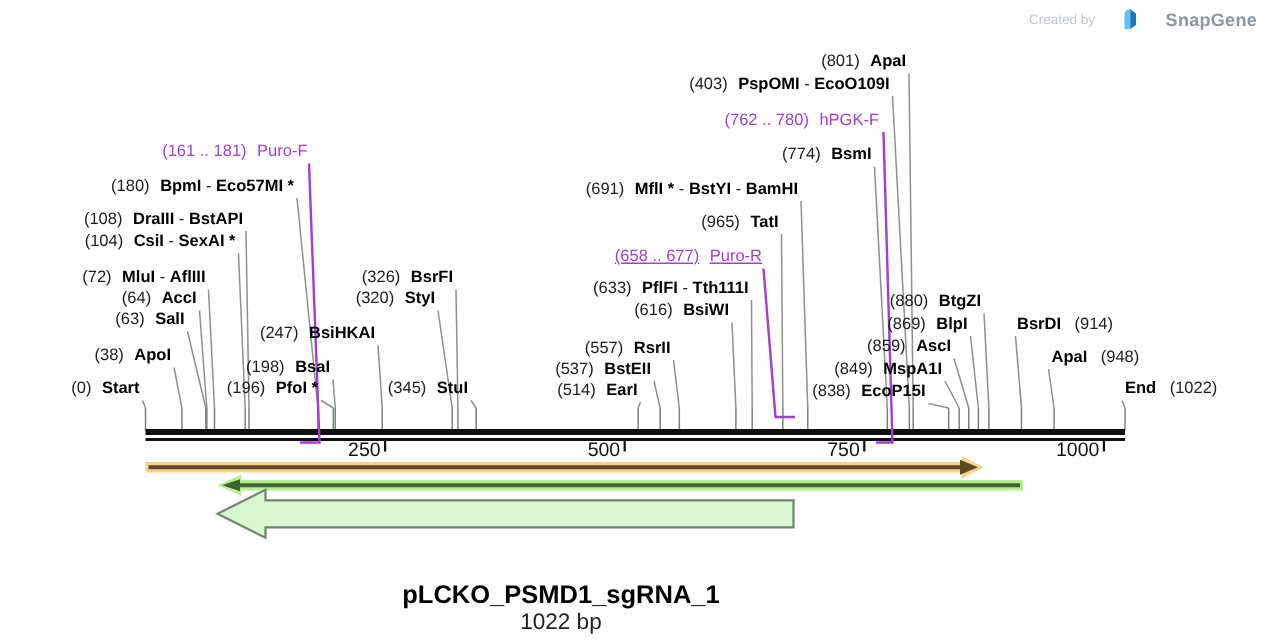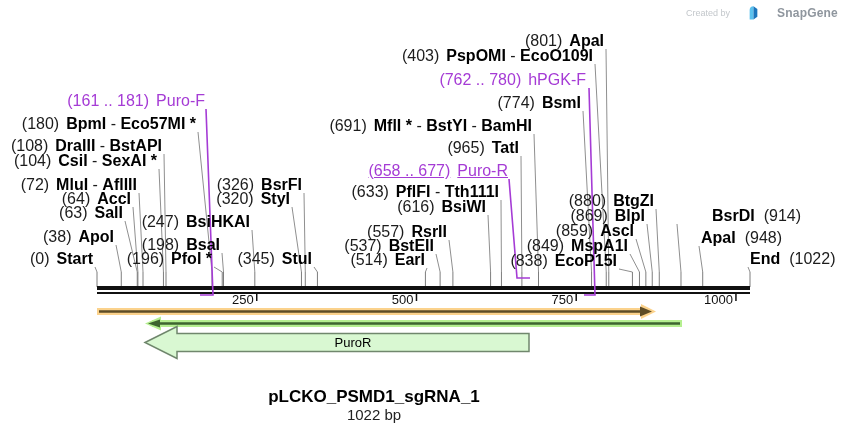--- a/index.html
+++ b/index.html
@@ -1,21 +1,21 @@
 <!DOCTYPE html>
 <html><head>
 <meta charset="utf-8">
 <style>
   html,body{margin:0;padding:0;background:#fff;}
   .canvas{
     position:relative;width:848px;height:429px;background:#ffffff;
     font-family:"Liberation Sans",sans-serif;overflow:hidden;
   }
   #map-svg{position:absolute;left:0;top:0;}
-  .lbl{position:absolute;white-space:nowrap;font-size:16px;line-height:14px;color:#1c1c1c;}
+  .lbl{position:absolute;white-space:nowrap;font-size:11px;line-height:14px;color:#1c1c1c;}
   .lbl .pos{font-weight:normal;color:#1c1c1c;}
   .lbl .pos.gapR{margin-right:7px;}
   .lbl .pos.gapL{margin-left:9px;}
   .lbl .nm{font-weight:bold;color:#000;}
   .lbl .nm.ital{}
   .lbl .sep{font-weight:normal;color:#1c1c1c;}
   .primer{color:var(--primer);}
   .primer .pos{color:var(--primer);}
   .primer .nm{font-weight:normal;color:var(--primer);}
   .feature-label{
@@ -147,29 +147,28 @@
       <div class="lbl" style="top: 239px; right: 414px;"><span class="pos gapR">(537)</span><span class="nm">BstEII</span></div>
       <div class="lbl" style="top: 253px; right: 423px;"><span class="pos gapR">(514)</span><span class="nm">EarI</span></div>
       <div class="lbl" style="top: 34px; right: 244px;"><span class="pos gapR">(801)</span><span class="nm">ApaI</span></div>
       <div class="lbl" style="top: 49px; right: 255px;"><span class="pos gapR">(403)</span><span class="nm">PspOMI</span><span class="sep"> - </span><span class="nm">EcoO109I</span></div>
       <div class="lbl" style="top: 96px; right: 267px;"><span class="pos gapR">(774)</span><span class="nm">BsmI</span></div>
       <div class="lbl" style="top: 194px; right: 194px;"><span class="pos gapR">(880)</span><span class="nm">BtgZI</span></div>
       <div class="lbl" style="top: 209px; right: 203px;"><span class="pos gapR">(869)</span><span class="nm">BlpI</span></div>
       <div class="lbl" style="top: 224px; right: 214px;"><span class="pos gapR">(859)</span><span class="nm">AscI</span></div>
       <div class="lbl" style="top: 239px; right: 220px;"><span class="pos gapR">(849)</span><span class="nm">MspA1I</span></div>
       <div class="lbl" style="top: 254px; right: 231px;"><span class="pos gapR">(838)</span><span class="nm">EcoP15I</span></div>
-      <div class="lbl" style="top: 209px; left: 712px;"><span class="nm">BsrDI</span><span class="pos gapL">(914)</span></div>
+      <div class="lbl" style="top: 209px; left: 678px;"><span class="nm">BsrDI</span><span class="pos gapL">(914)</span></div>
       <div class="lbl" style="top: 231px; left: 701px;"><span class="nm">ApaI</span><span class="pos gapL">(948)</span></div>
       <div class="lbl" style="top: 252px; left: 750px;"><span class="nm ital">End</span><span class="pos gapL">(1022)</span></div>
       <div class="lbl primer" style="top: 94px; right: 643px;"><span class="pos gapR">(161 .. 181)</span><span class="nm">Puro-F</span></div>
       <div class="lbl primer" style="top: 164px; right: 340px; text-decoration: underline;"><span class="pos gapR">(658 .. 677)</span><span class="nm">Puro-R</span></div>
       <div class="lbl primer" style="top: 73px; right: 262px;"><span class="pos gapR">(762 .. 780)</span><span class="nm">hPGK-F</span></div>
     </div>
 
-  <div class="feature-label" id="puror-label" style="left: 177px; width: 352px; top: 335px;">PuroR</div>
 
   <div class="header">
     <span class="created-by">Created by</span>
     <svg width="11" height="15" viewBox="0 0 20 27">
       <path id="logo-left" d="M3,26 L3,9 Q3,2 10,2 L10,26 Z" fill="#5bc2ee"></path>
       <path id="logo-right" d="M10,2 L17,7 L17,21 L10,26 Z" fill="#1b75bc"></path>
     </svg>
     <span class="brand">SnapGene</span>
   </div>
 

